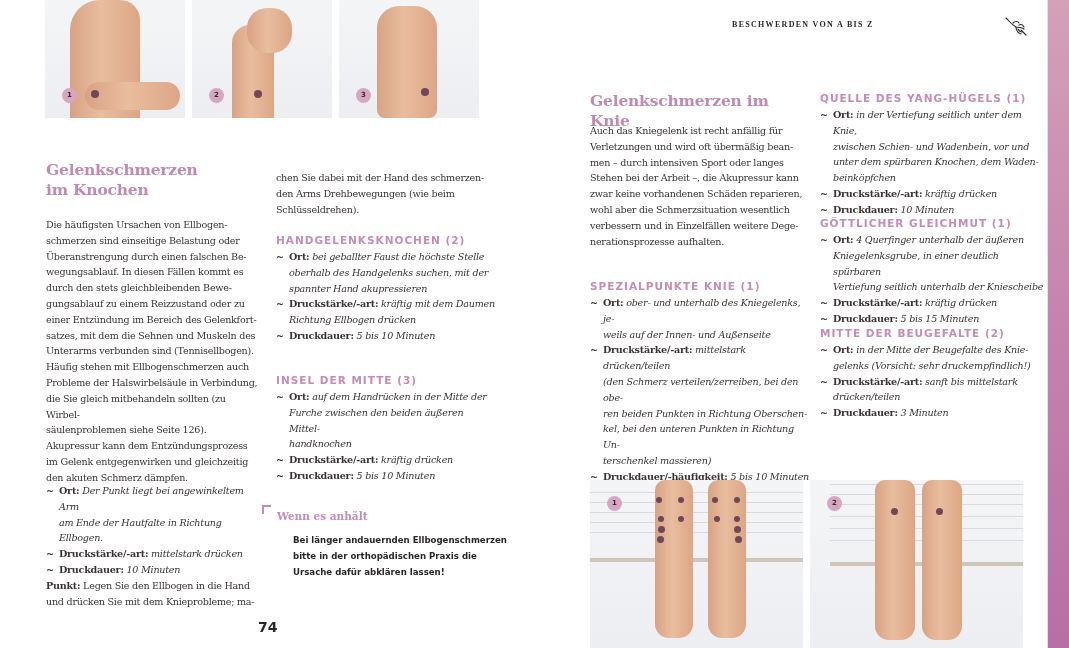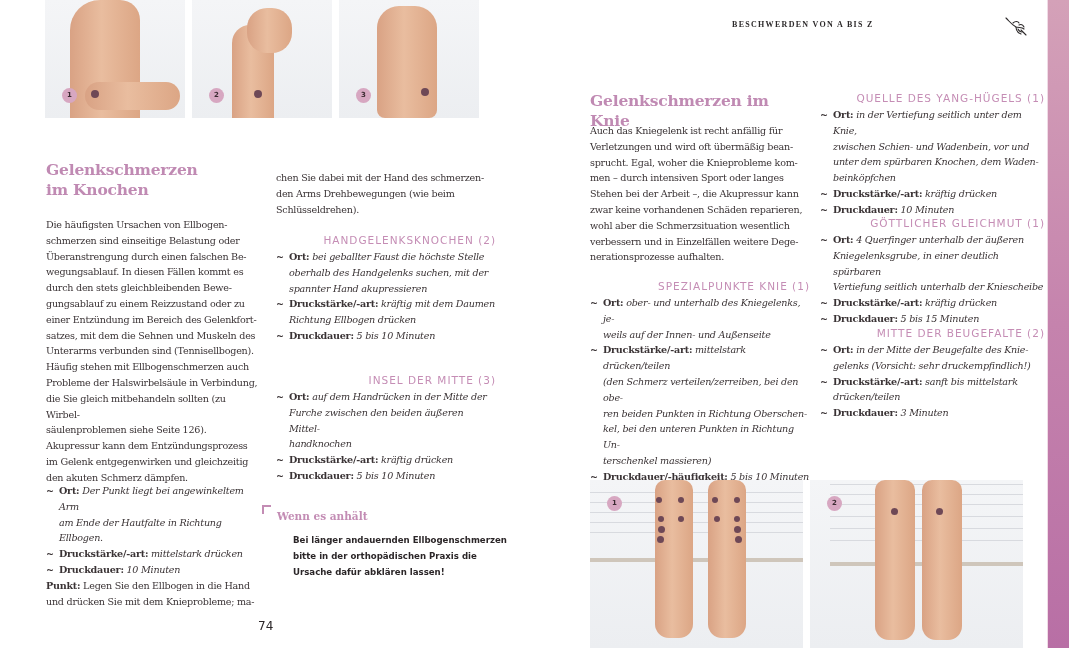--- a/index.html
+++ b/index.html
@@ -9,35 +9,35 @@
   .photo { position: absolute; background: linear-gradient(180deg, #f4f5f7 0%, #eceef1 100%); overflow: hidden; }
   .skin { position: absolute; background: linear-gradient(90deg, #d9a284 0%, #e9bd9f 45%, #dca685 100%); }
   .dot { position: absolute; width: 8px; height: 8px; border-radius: 50%; background: #6e4856; }
   .num { position: absolute; width: 15px; height: 15px; border-radius: 50%; background: #d7a7c1; color: #3a2a30;
          font-family: "DejaVu Sans", sans-serif; font-size: 7px; font-weight: bold; line-height: 15px; text-align: center; }
   .blinds { position: absolute; height: 1px; background: #d8dadf; }
   .floorline { position: absolute; height: 4px; background: #cfc6bb; }
 
   .h1 { position: absolute; font-family: "DejaVu Serif", serif; font-weight: bold; color: #c08ab3; font-size: 15.5px; line-height: 20px; letter-spacing: -0.2px; }
   .body { position: absolute; font-family: "DejaVu Serif", serif; font-size: 9.6px; line-height: 15.8px; color: #3a3335; letter-spacing: -0.25px; }
-  .h2 { font-family: "DejaVu Sans", sans-serif; font-size: 10.5px; letter-spacing: 1px; color: #c58db5; font-weight: normal; margin-bottom: 1px; line-height: 15px; text-align: right; }
+  .h2 { font-family: "DejaVu Sans", sans-serif; font-size: 10.5px; letter-spacing: 1px; color: #c58db5; font-weight: bold; margin-bottom: 1px; line-height: 15px; }
   .item { position: relative; padding-left: 13px; }
   .item .tilde { position: absolute; left: 0; top: 0; font-weight: bold; }
   .item b { font-weight: bold; }
   .item i { font-style: italic; }
   .cont { display: block; }
 
   .header-text { position: absolute; left: 732px; top: 20px; font-family: Liberation Serif, serif; font-size: 8px; letter-spacing: 1.3px; font-weight: bold; color: #2d2a2b; }
   .side-tab { position: absolute; left: 1047px; top: 0; width: 22px; height: 648px; background: linear-gradient(180deg, #d4a1b8 0%, #c583ad 50%, #b86fa5 100%); border-left: 1px solid #f0dbe6; }
 
   .callout { position: absolute; left: 262px; top: 505px; width: 240px; }
   .callout-corner { position: absolute; left: 0; top: 0; width: 9px; height: 9px; border-left: 2.5px solid #c38cb4; border-top: 2.5px solid #c38cb4; }
   .callout-title { position: absolute; left: 15px; top: 5px; font-family: "DejaVu Serif", serif; font-weight: bold; font-size: 10.5px; color: #c38cb4; }
   .callout-text { position: absolute; left: 31px; top: 27px; width: 225px; font-family: "DejaVu Sans", sans-serif; font-weight: bold; font-size: 8.6px; line-height: 16px; color: #2b2628; }
-  .page-num { position: absolute; left: 258px; top: 619px; font-family: "DejaVu Sans", sans-serif; font-size: 12px; font-weight: normal; color: #2b2628; }
+  .page-num { position: absolute; left: 258px; top: 619px; font-family: "DejaVu Sans", sans-serif; font-size: 14px; font-weight: bold; color: #2b2628; }
 </style>
 </head>
 <body>
 
 <div class="photo" style="left:45px;top:0;width:140px;height:118px;">
   <div class="skin" style="left:25px;top:0;width:70px;height:118px;border-radius:30px 20px 0 0;"></div>
   <div class="skin" style="left:40px;top:82px;width:95px;height:28px;border-radius:14px;"></div>
   <div class="dot" style="left:46px;top:90px;"></div>
   <div class="num" style="left:17px;top:88px;">1</div>
 </div>
@@ -123,21 +123,20 @@
     <path d="M15 16 C16 18, 17 19, 19 19"></path>
   </svg>
 </div>
 <div class="side-tab"></div>
 
 <div class="h1" style="left:590px;top:91px;width:215px;">Gelenkschmerzen im Knie</div>
 
 <div class="body" style="left:590px;top:123px;width:220px;">
   <div>Auch das Kniegelenk ist recht anfällig für</div>
   <div>Verletzungen und wird oft übermäßig bean-</div>
-  <div>sprucht. Egal, woher die Knieprobleme kom-</div>
   <div>men – durch intensiven Sport oder langes</div>
   <div>Stehen bei der Arbeit –, die Akupressur kann</div>
   <div>zwar keine vorhandenen Schäden reparieren,</div>
   <div>wohl aber die Schmerzsituation wesentlich</div>
   <div>verbessern und in Einzelfällen weitere Dege-</div>
   <div>nerationsprozesse aufhalten.</div>
 </div>
 
 <div class="body" style="left:590px;top:279px;width:220px;">
   <div class="h2">SPEZIALPUNKTE KNIE (1)</div>

